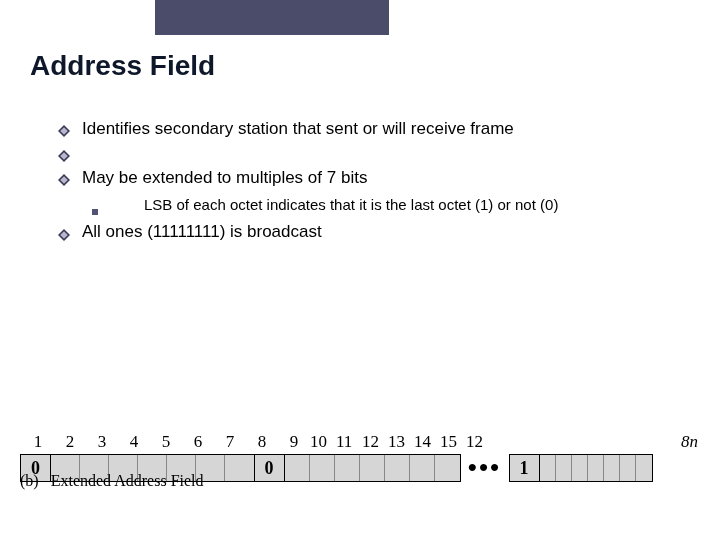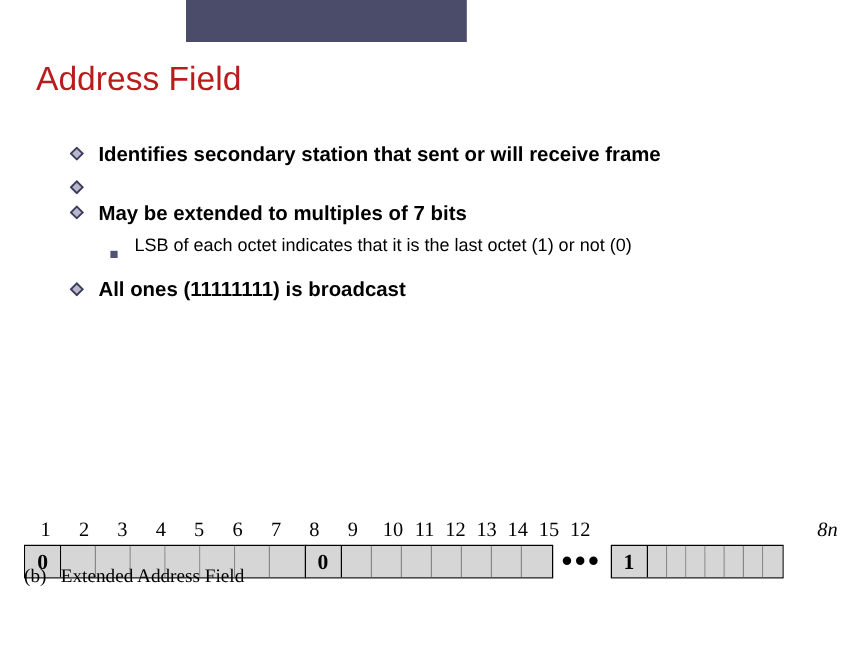--- a/index.html
+++ b/index.html
@@ -17,54 +17,54 @@
     left: 155px;
     width: 234px;
     height: 35px;
     background: #4b4b6a;
   }
   .title {
     position: absolute;
     top: 50px;
     left: 30px;
     font-size: 28px;
-    font-weight: normal;
-    color: #b91c1c;
+    font-weight: bold;
+    color: #0f172a;
     font-family: Tahoma, Verdana, sans-serif;
   }
   .content {
     position: absolute;
     top: 118px;
     left: 58px;
     right: 30px;
   }
   .bullet-row {
     display: flex;
-    align-items: flex-start;
+    align-items: center;
     margin-bottom: 5px;
-    font-weight: bold;
   }
   .diamond-bullet {
     flex: 0 0 auto;
     width: 12px;
     height: 12px;
     margin-top: 4px;
     margin-right: 12px;
   }
   .bullet-text {
     font-size: 17px;
     color: #000;
     line-height: 1.35;
   }
   .sub-row {
     display: flex;
     align-items: flex-end;
     margin-left: 34px;
     margin-top: 3px;
-    margin-bottom: 16px;
+    margin-bottom: 6px;
+    gap: 32px;
   }
   .square-bullet {
     flex: 0 0 auto;
     width: 6px;
     height: 6px;
     background: #525274;
     margin-top: 7px;
     margin-right: 14px;
   }
   .sub-text {
@@ -85,21 +85,21 @@
     font-size: 17px;
     color: #000;
     margin-left: 2px;
   }
   .num-cell {
     width: 32px;
     text-align: center;
   }
   .num-dense {
     width: 26px;
-    text-align: right;
+    text-align: left;
   }
   .end-label {
     margin-left: auto;
     font-style: italic;
     padding-right: 4px;
     margin-top: 44px;
   }
   .boxes-row {
     display: flex;
     align-items: stretch;

